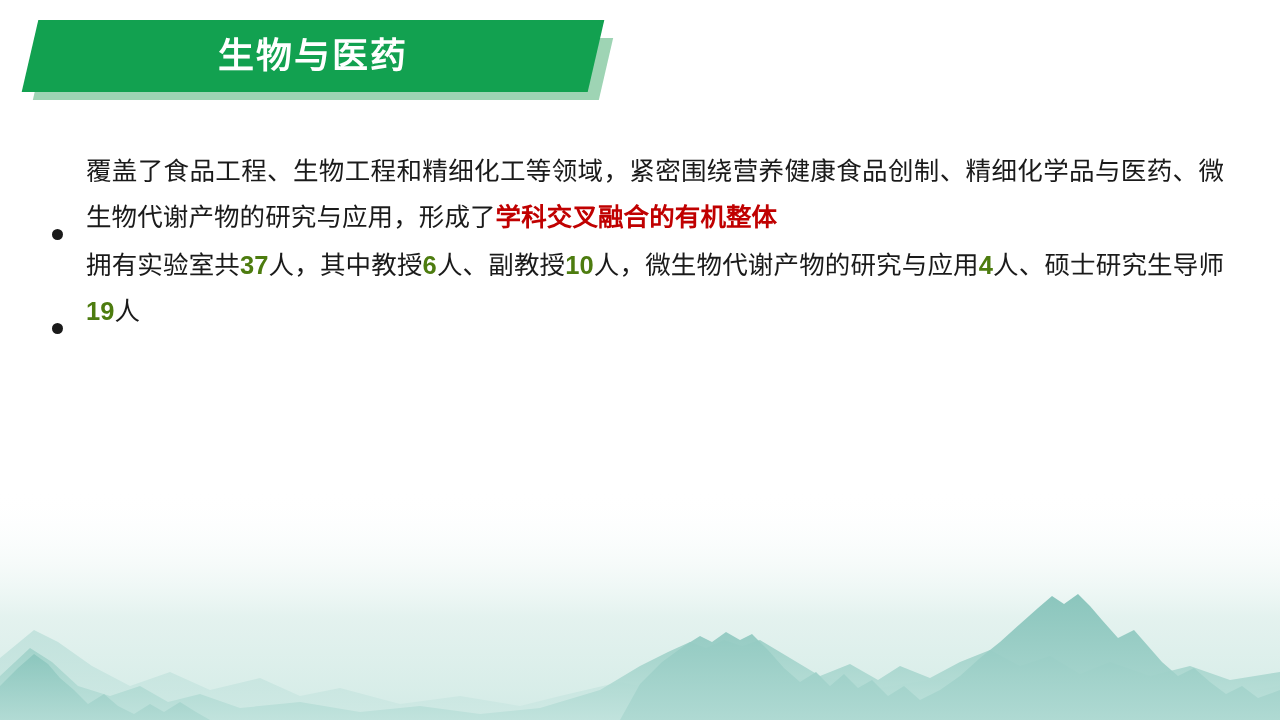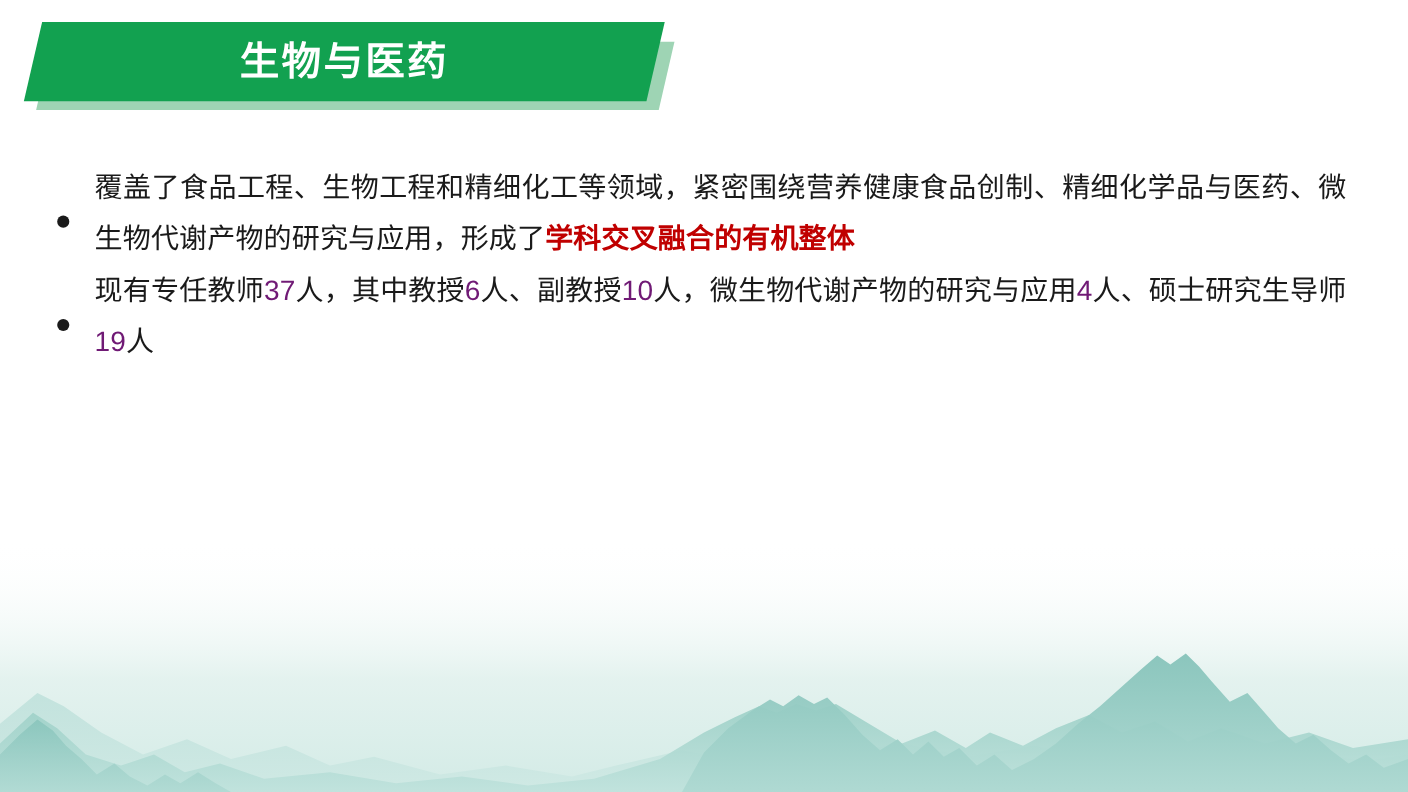--- a/index.html
+++ b/index.html
@@ -90,21 +90,21 @@
     top: 148px;
     width: 1280px;
     z-index: 2;
     padding: 0 56px 0 52px;
     box-sizing: border-box;
   }
 
   .bullet-item {
     position: relative;
     display: flex;
-    align-items: center;
+    align-items: flex-end;
     margin-bottom: 2px;
   }
 
   .bullet-marker {
     flex: 0 0 auto;
     width: 34px;
     display: flex;
     justify-content: flex-start;
     align-items: flex-start;
     padding-top: 14px;
@@ -121,22 +121,22 @@
     flex: 1 1 auto;
     font-size: 25.5px;
     line-height: 46px;
     color: #1a1a1a;
     letter-spacing: 0.1px;
     text-align: justify;
     text-justify: inter-ideograph;
   }
 
   .hl {
-    color: #701a75;
-    font-weight: normal;
+    color: #4d7c0f;
+    font-weight: bold;
   }
   .hl-phrase {
     color: #c00000;
     font-weight: bold;
   }
 </style>
 </head>
 <body>
 
 <div class="slide">
@@ -187,20 +187,20 @@
       <span class="bullet-marker">
           <span class="dot"></span>
         </span>
       <span class="bullet-text"><span>覆盖了食品工程、生物工程和精细化工等领域，紧密围绕营养健康食品创制、精细化学品与医药、微生物代谢产物的研究与应用，形成了</span><span class="hl-phrase">学科交叉融合的有机整体</span></span>
     </div>
 
     <div class="bullet-item">
       <span class="bullet-marker">
           <span class="dot"></span>
         </span>
-      <span class="bullet-text"><span>现有专任教师</span><span class="hl">37</span><span>人，其中教授</span><span class="hl">6</span><span>人、副教授</span><span class="hl">10</span><span>人，微生物代谢产物的研究与应用</span><span class="hl">4</span><span>人、硕士研究生导师</span><span class="hl">19</span><span>人</span></span>
+      <span class="bullet-text"><span>拥有实验室共</span><span class="hl">37</span><span>人，其中教授</span><span class="hl">6</span><span>人、副教授</span><span class="hl">10</span><span>人，微生物代谢产物的研究与应用</span><span class="hl">4</span><span>人、硕士研究生导师</span><span class="hl">19</span><span>人</span></span>
     </div>
 
 
 
   </div>
 
 </div>
 
 </body></html>

